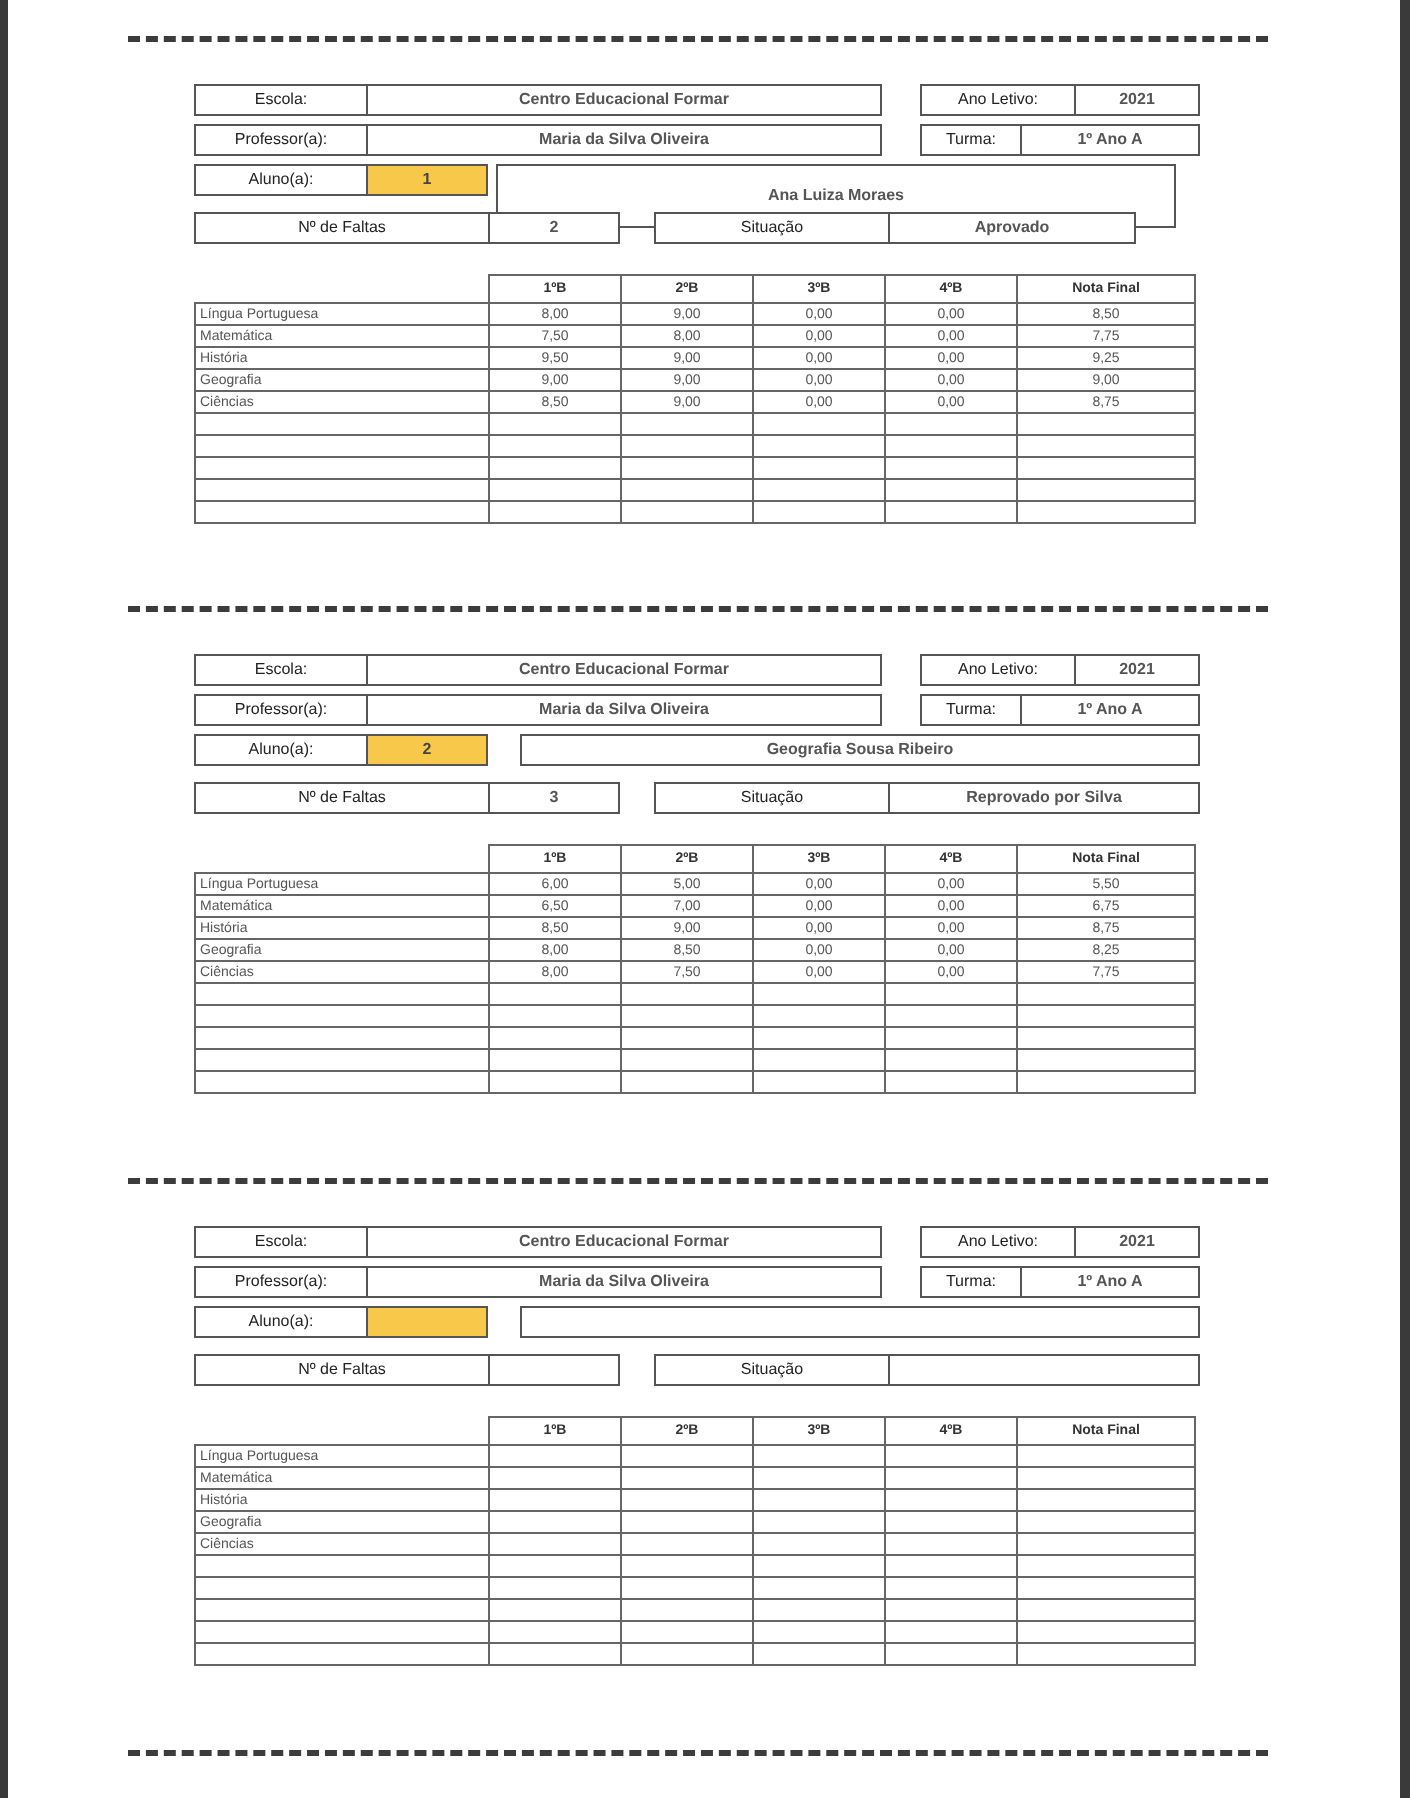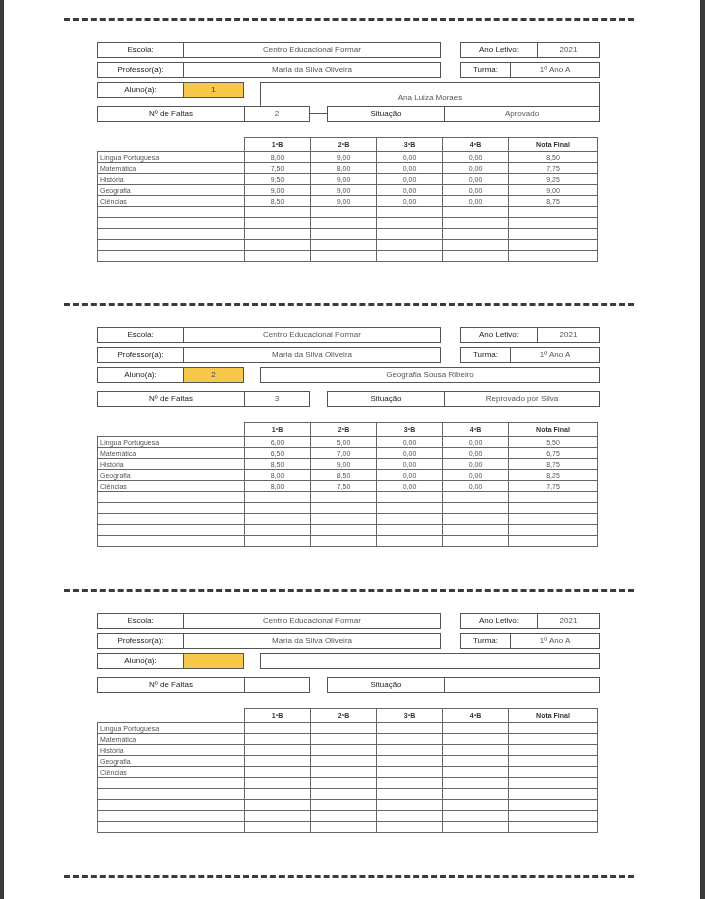--- a/index.html
+++ b/index.html
@@ -14,21 +14,21 @@
     border-top:3px dashed #3c3c3c;
   }
   .block { position:absolute; left:0; width:705px; height:285px; }
   .box {
     position:absolute; box-sizing:border-box;
     border:1.5px solid #555; background:#fff;
     display:flex; align-items:center; justify-content:center;
     font-size:8px; line-height:1; white-space:nowrap; overflow:hidden;
   }
   .box.lbl { font-weight:normal; color:#222; }
-  .box.val { color:#555; }
+  .box.val { color:#555;font-weight:bold; }
   .box.yellow { background:#f7c84a; color:#444; }
   table.grades {
     position:absolute; left:97px; top:118px;
     border-collapse:collapse; font-size:7px; color:#555;
   }
   table.grades td, table.grades th {
     border:1.2px solid #666; height:11px; padding:0 2px; box-sizing:border-box;
     line-height:1;
   }
   table.grades th { font-weight:bold; color:#333; text-align:center; height:14px; }
@@ -57,26 +57,26 @@
     <div class="box lbl" style="left:460px;top:23px;width:78px;height:16px">Ano Letivo:</div>
     <div class="box val" style="left:537px;top:23px;width:63px;height:16px">2021</div>
 
     <div class="box lbl" style="left:97px;top:43px;width:87px;height:16px">Professor(a):</div>
     <div class="box val" style="left:183px;top:43px;width:258px;height:16px">Maria da Silva Oliveira</div>
     <div class="box lbl" style="left:460px;top:43px;width:51px;height:16px">Turma:</div>
     <div class="box val" style="left:510px;top:43px;width:90px;height:16px">1º Ano A</div>
 
     <div class="box lbl" style="left:97px;top:63px;width:87px;height:16px">Aluno(a):</div>
     <div class="box val yellow" style="left: 183px; top: 63px; width: 61px; height: 16px; background: rgb(247, 200, 74);">1</div>
-    <div class="box val" style="left:260px;top:63px;width:340px;height:32px">Ana Luiza Moraes</div>
+    <div class="box val" style="left:248px;top:63px;width:340px;height:32px">Ana Luiza Moraes</div>
 
     <div class="box lbl" style="left:97px;top:87px;width:148px;height:16px">Nº de Faltas</div>
     <div class="box val" style="left:244px;top:87px;width:66px;height:16px">2</div>
     <div class="box lbl" style="left:327px;top:87px;width:118px;height:16px">Situação</div>
-    <div class="box val" style="left:444px;top:87px;width:156px;height:16px">Aprovado</div>
+    <div class="box val" style="left:444px;top:87px;width:124px;height:16px">Aprovado</div>
 
     <table class="grades">
       <colgroup>
           <col class="c-subj">
           <col class="c-b">
           <col class="c-b">
           <col class="c-b">
           <col class="c-b">
           <col class="c-final">
         </colgroup>

